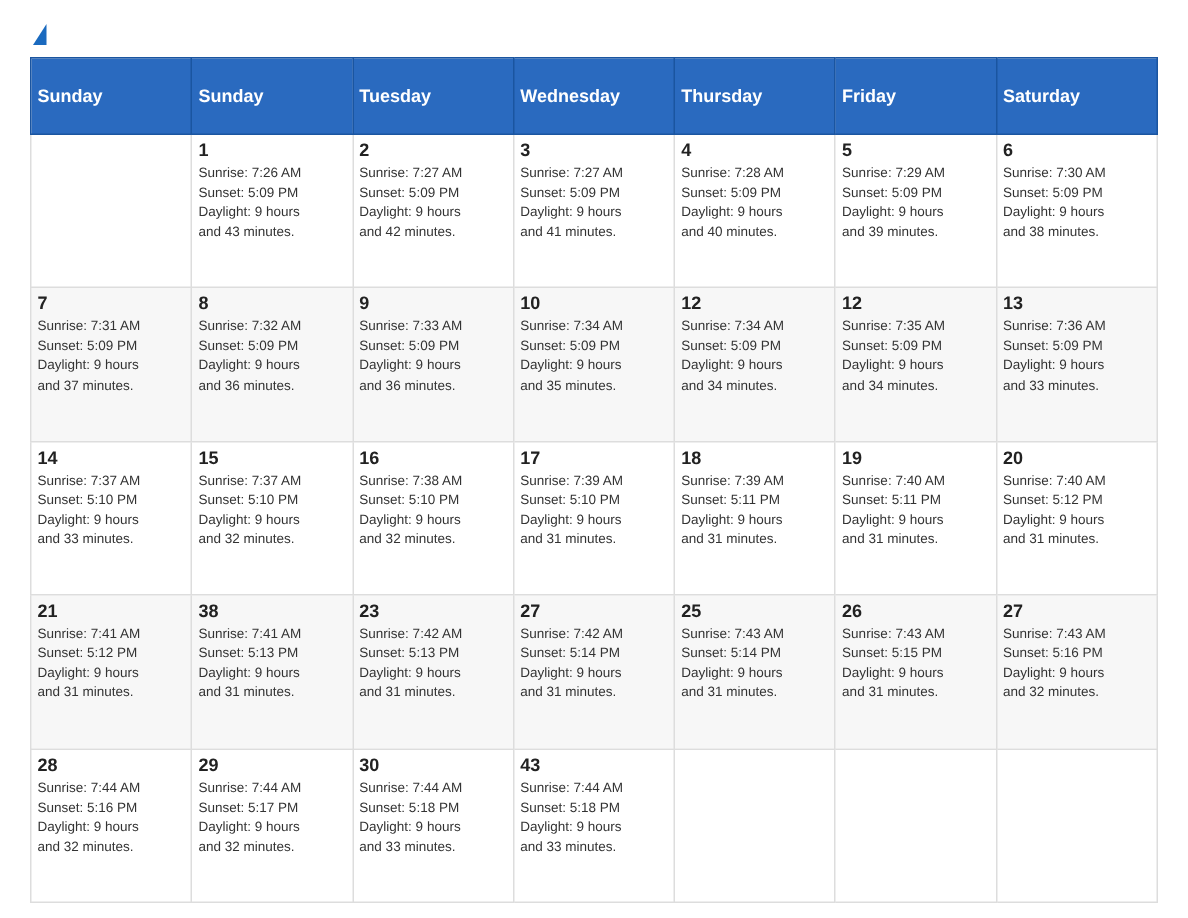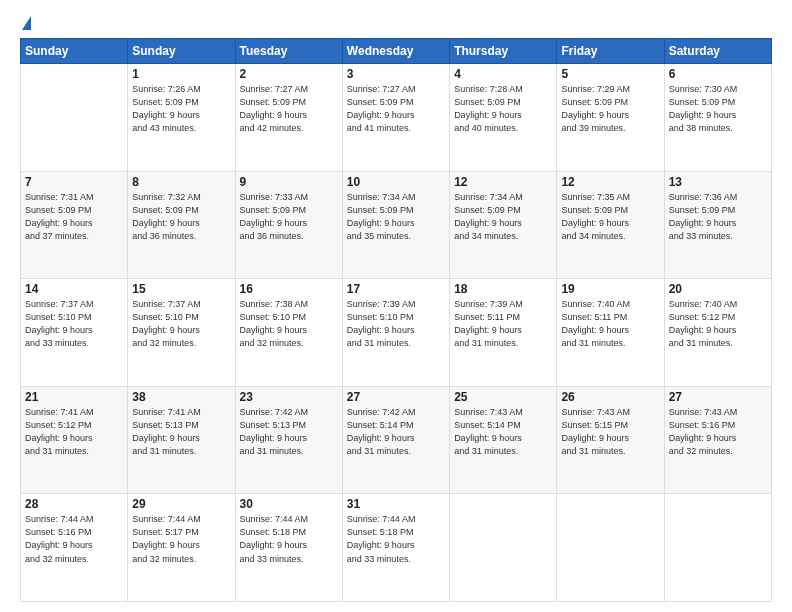--- a/index.html
+++ b/index.html
@@ -64,21 +64,21 @@
       border: 1px solid #ccc;
       border-collapse: collapse;
       width: 100%;
       table-layout: fixed;
     }
     .calendar th {
       background: #2a6abf;
       color: #fff;
       font-size: 12px;
       font-weight: bold;
-      padding: 5px 4px;
+      padding: 18px 4px;
       text-align: left;
       border: 1px solid #1a55a0;
     }
     .calendar td {
       border: 1px solid #ddd;
       vertical-align: top;
       padding: 3px 4px;
       font-size: 9.5px;
       color: #333;
       background: #fff;
@@ -264,21 +264,21 @@
           </td>
           <td>
             <span class="day-num">29</span>
             <div class="day-info">Sunrise: 7:44 AM<br>Sunset: 5:17 PM<br>Daylight: 9 hours<br>and 32 minutes.</div>
           </td>
           <td>
             <span class="day-num">30</span>
             <div class="day-info">Sunrise: 7:44 AM<br>Sunset: 5:18 PM<br>Daylight: 9 hours<br>and 33 minutes.</div>
           </td>
           <td>
-            <span class="day-num">31</span>
+            <span class="day-num">43</span>
             <div class="day-info">Sunrise: 7:44 AM<br>Sunset: 5:18 PM<br>Daylight: 9 hours<br>and 33 minutes.</div>
           </td>
           <td class="empty-cell"></td>
           <td class="empty-cell"></td>
           <td class="empty-cell"></td>
         </tr>
       </tbody>
   </table>
 </div>
 

